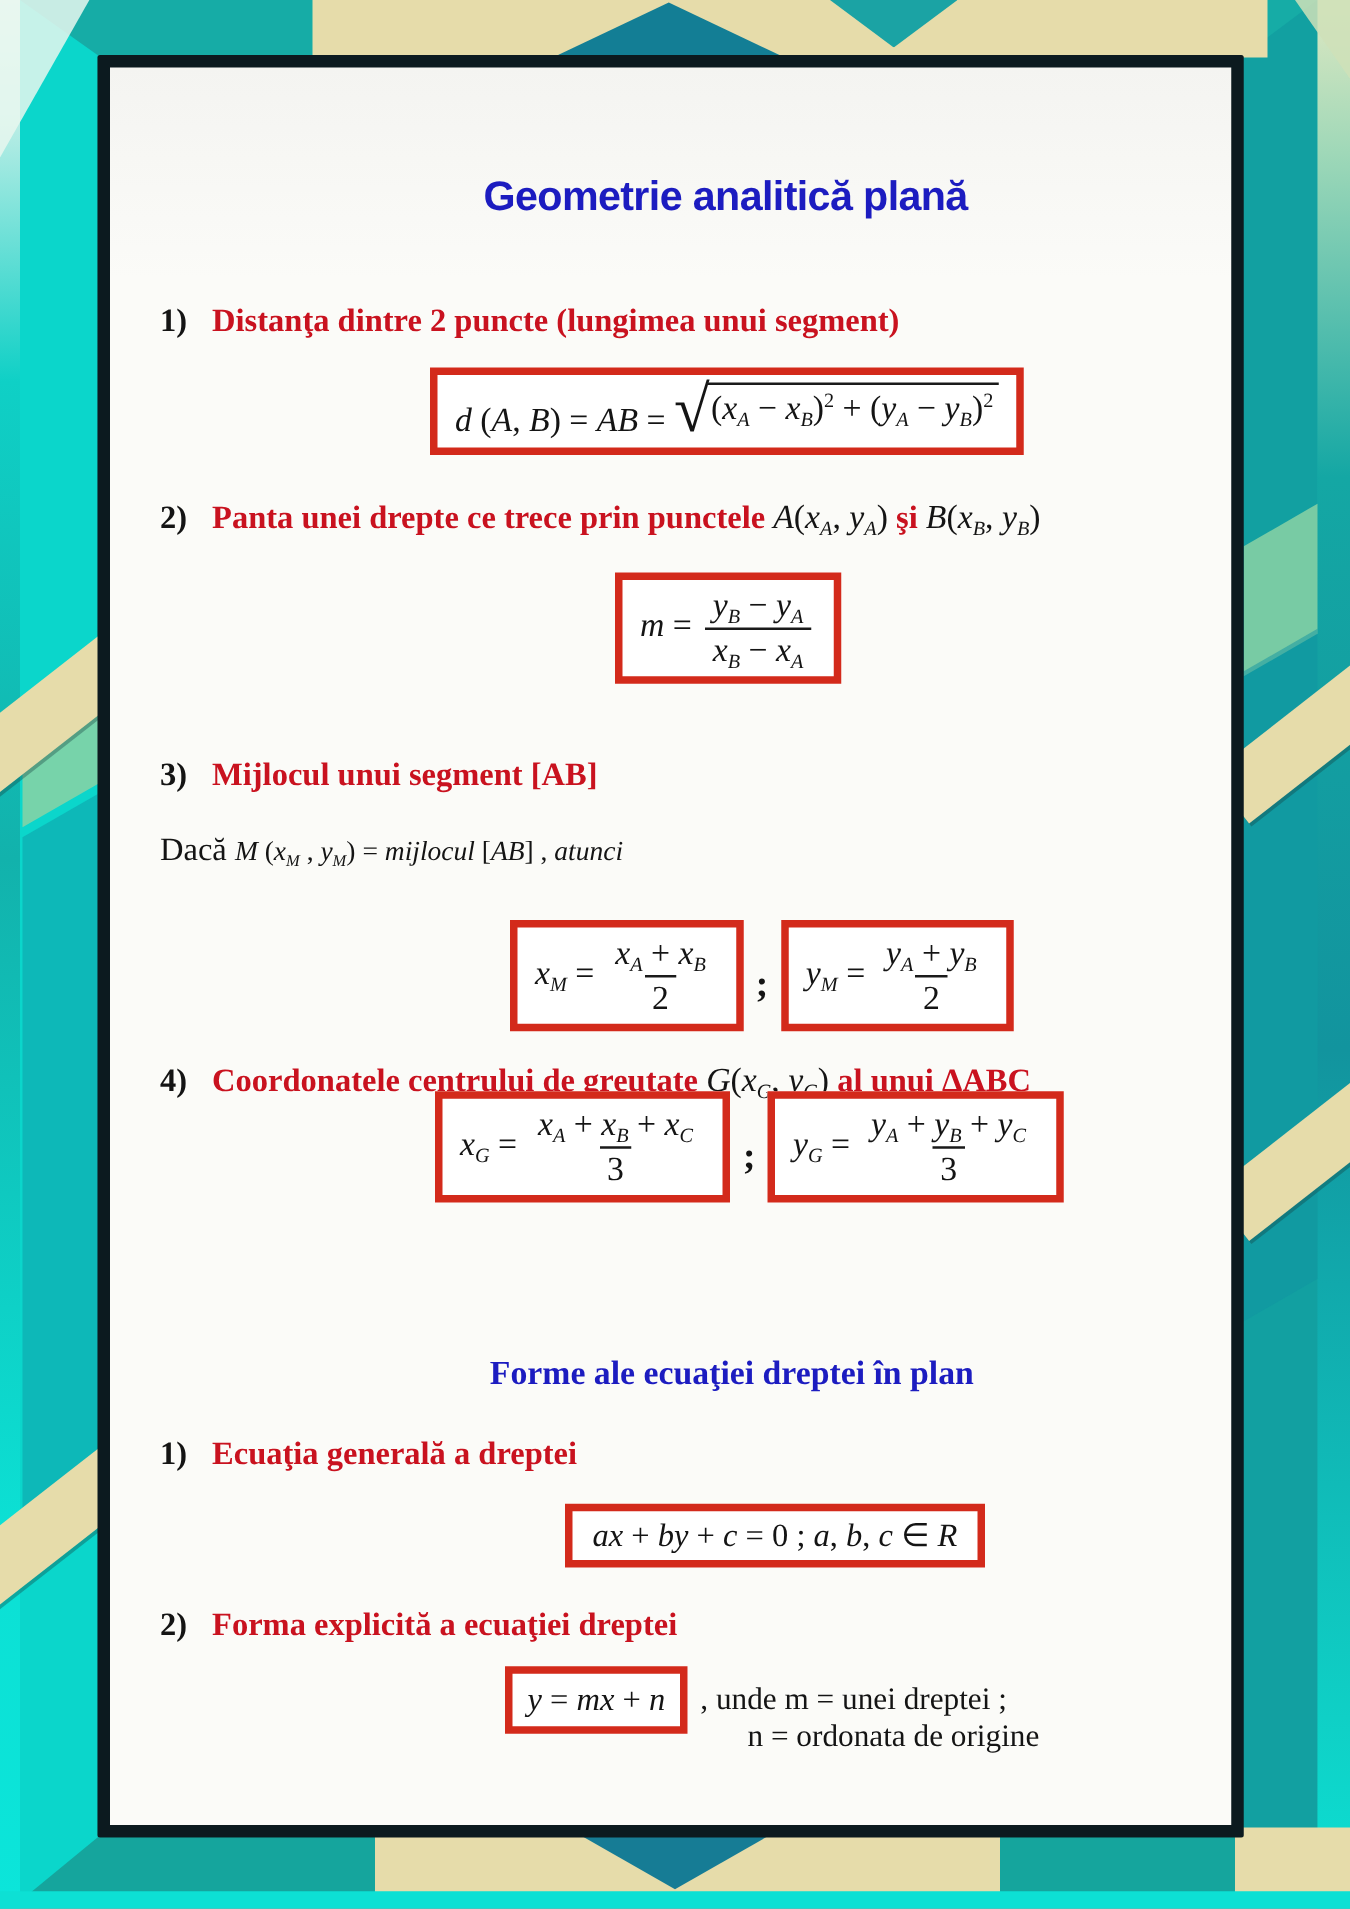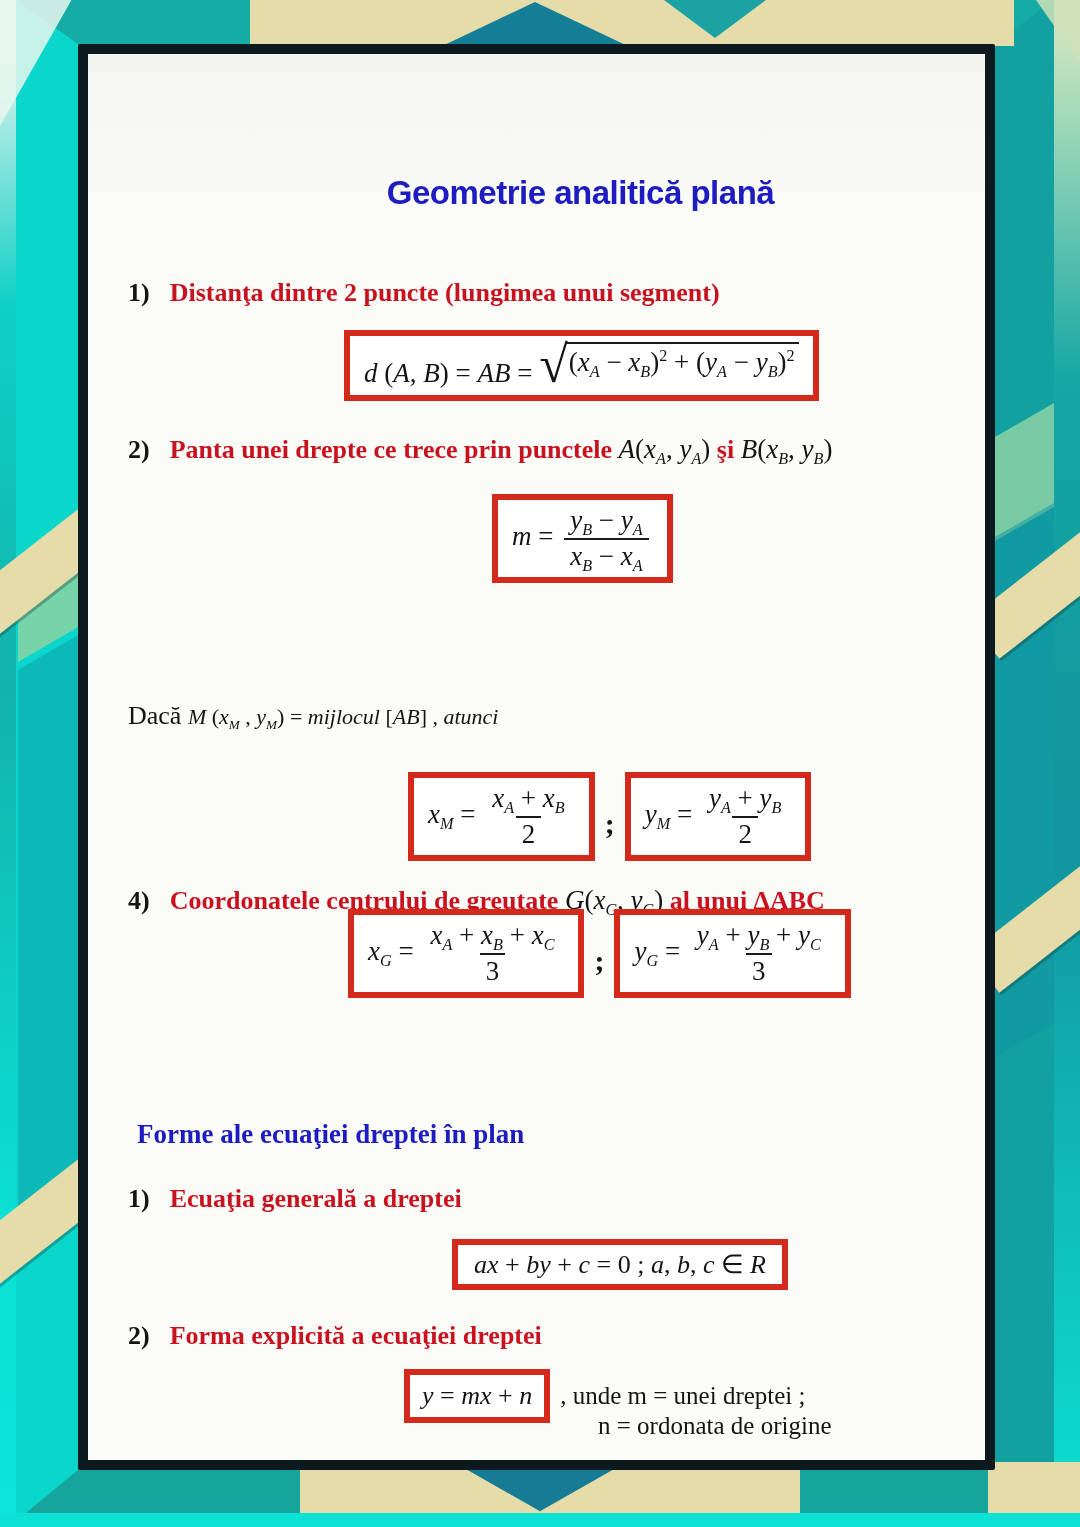--- a/index.html
+++ b/index.html
@@ -44,24 +44,24 @@
   .bottom-cream{left:300px;top:1462px;width:500px;height:58px;background:var(--cream);}
   .bottom-cream-r{left:988px;top:1462px;width:92px;height:54px;background:var(--cream);}
   .bottom-diamond{left:450px;top:1460px;width:180px;height:54px;background:#167c95;
     clip-path:polygon(0 0,100% 0,50% 95%);}
   .bottom-cyan{left:0;top:1513px;width:1080px;height:14px;background:#0de0d4;}
 
   
   .page-outline{position:absolute;left:78px;top:44px;width:917px;height:1426px;background:#0c1a1f;border-radius:2px;}
   .page{position:absolute;left:88px;top:54px;width:897px;height:1406px;background:linear-gradient(180deg,#f4f4f1,var(--page-bg) 12%);}
 
-  .abs{position:absolute;margin-top:36px;}
+  .abs{position:absolute;}
   .page-title{left:0;width:100%;text-align:center;transform:translateX(44px);
     font-family:"Liberation Sans",sans-serif;font-weight:700;font-size:33px;letter-spacing:-0.5px;color:var(--title-blue);}
-  .subtitle{left:0;width:100%;transform:translateX(49px);
+  .subtitle{left:0;width:100%;text-align:center;transform:translateX(49px);
     font-weight:700;font-size:27px;color:var(--title-blue);}
   .heading{font-size:26px;font-weight:700;white-space:nowrap;}
   .heading .num{color:var(--ink);margin-right:20px;}
   .red{color:var(--heading-red);}
   .m{font-family:"Liberation Serif",serif;}
   .mi{font-style:italic;}
   .m sub{font-style:italic;font-size:60%;line-height:0;vertical-align:-0.35em;}
   .m sup{font-size:60%;line-height:0;vertical-align:0.6em;}
   .heading .m{font-weight:400;font-size:27px;}
 
@@ -125,20 +125,23 @@
       <span class="red">şi</span>
       <span class="m"><span class="mi">B</span><span>(</span><span class="mi">x</span><sub>B</sub><span>, </span><span class="mi">y</span><sub>B</sub><span>)</span></span>
     </div>
     <div class="abs fbox" style="top:404px;left:404px">
       <span class="formula m"><span class="m"><span class="mi">m</span><span> = </span></span><span class="frac">
             <span class="num m"><span class="mi">y</span><sub>B</sub><span> − </span><span class="mi">y</span><sub>A</sub></span>
             <span class="den m"><span class="mi">x</span><sub>B</sub><span> − </span><span class="mi">x</span><sub>A</sub></span>
           </span></span>
     </div>
 
+    <div class="abs heading" style="top:551px;left:40px">
+      <span class="num">3)</span><span class="red">Mijlocul unui segment [AB]</span>
+    </div>
     <div class="abs" style="top:611px;left:40px;font-size:26px">
       <span>Dacă</span>
       <span class="m" style="font-size:22px"><span class="mi">M</span><span> (</span><span class="mi">x</span><sub>M</sub><span> , </span><span class="mi">y</span><sub>M</sub><span>) = </span><span class="mi">mijlocul</span><span> [</span><span class="mi">AB</span><span>] , </span><span class="mi">atunci</span></span>
     </div>
     <div class="abs boxrow" style="top:682px;left:320px">
       <div class="fbox">
         <span class="formula m"><span class="m"><span class="mi">x</span><sub>M</sub><span> = </span></span><span class="frac">
               <span class="num m"><span class="mi">x</span><sub>A</sub><span> + </span><span class="mi">x</span><sub>B</sub></span>
               <span class="den m"><span>2</span></span>
             </span></span>

